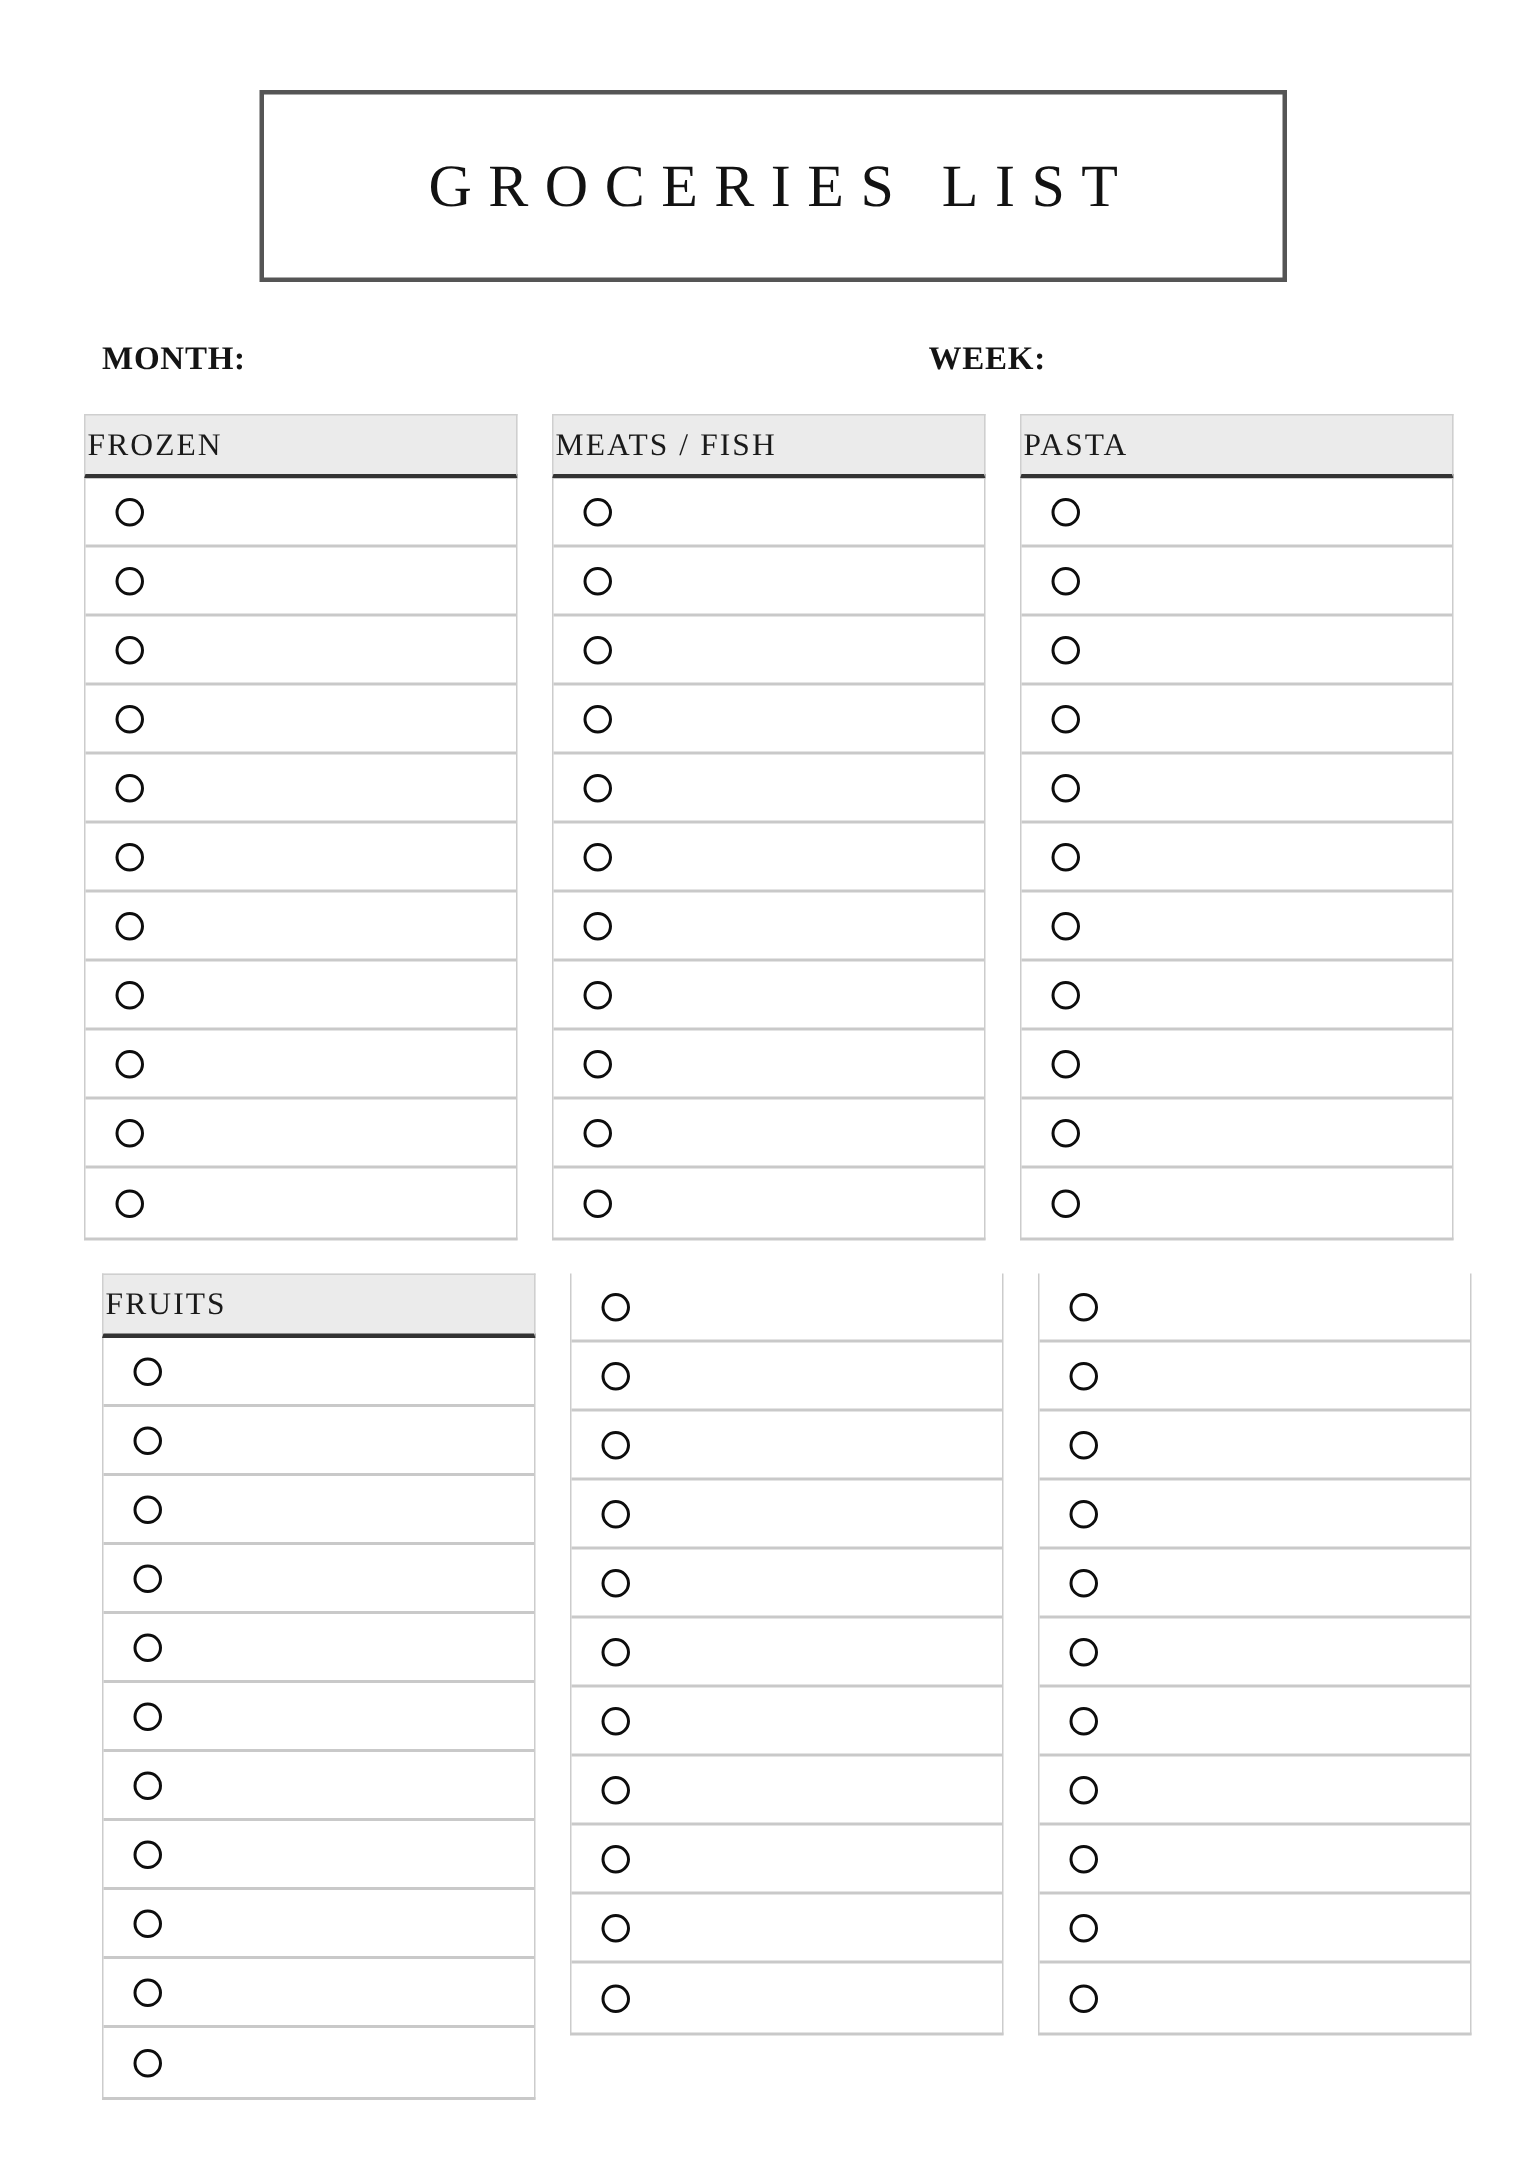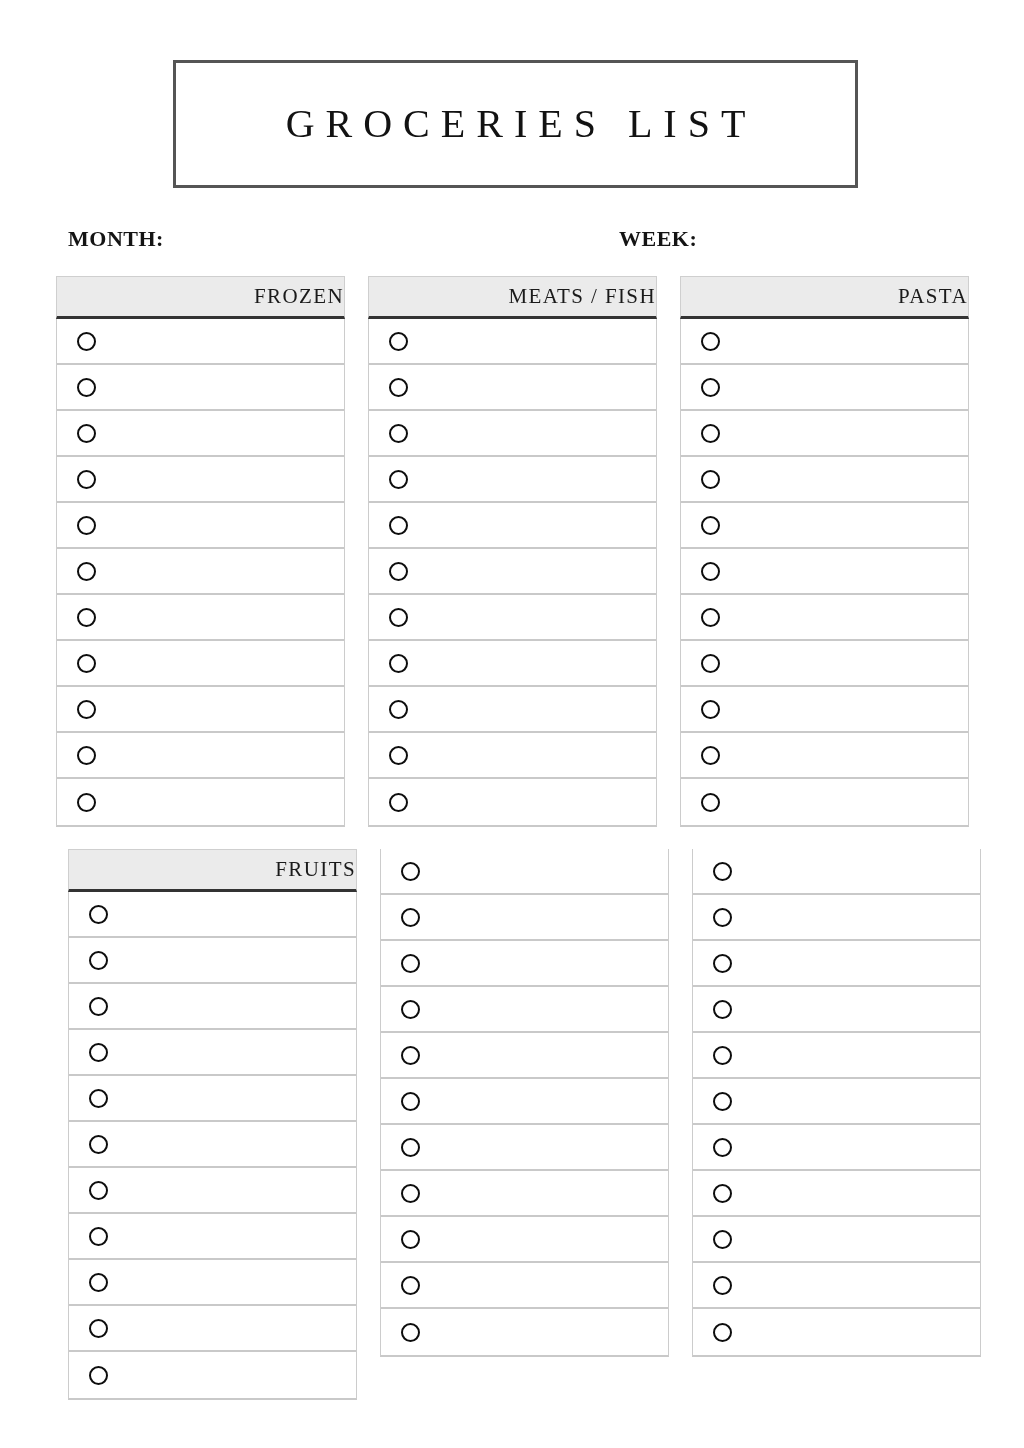--- a/index.html
+++ b/index.html
@@ -82,21 +82,21 @@
   }
 
   .cat-header {
     height: 43px;
     box-sizing: border-box;
     background: #ebebeb;
     border: 1px solid #cfcfcf;
     border-bottom: 3px solid #333333;
     display: flex;
     align-items: center;
-    justify-content: flex-end;
+    justify-content: flex-start;
   }
   .cat-header-label {
     font-family: "Liberation Serif", "DejaVu Serif", serif;
     font-size: 21px;
     font-weight: 400;
     letter-spacing: 1.4px;
     text-indent: 1.4px;
     color: #1a1a1a;
     white-space: nowrap;
     line-height: 1;

